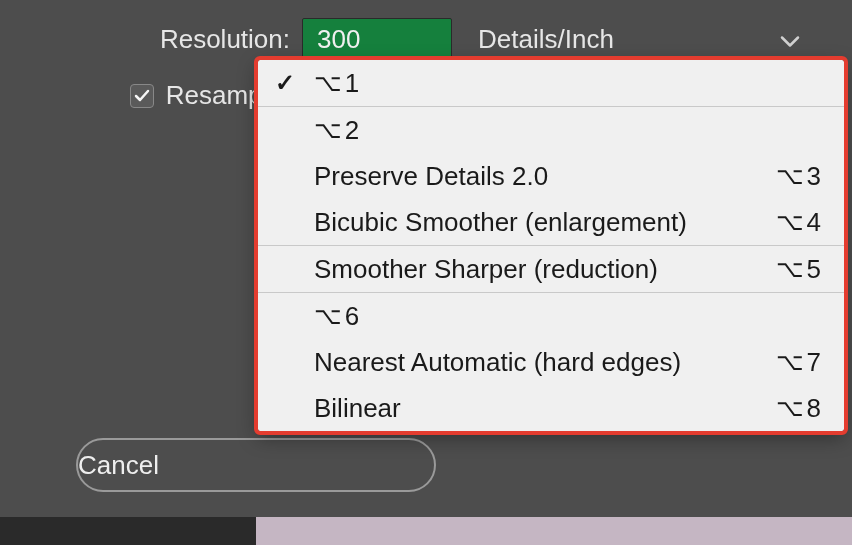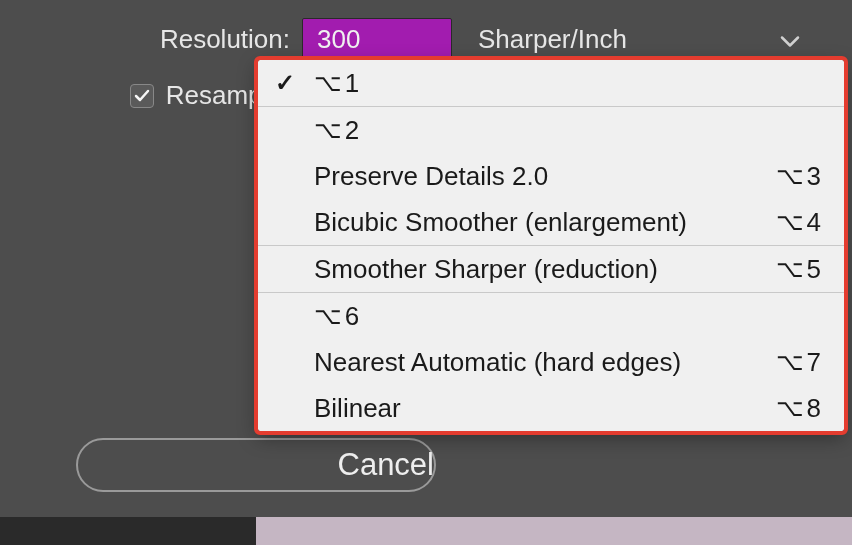--- a/index.html
+++ b/index.html
@@ -27,21 +27,21 @@
     gap: 12px;
   }
   .label {
     color: #e6e6e6;
     font-size: 26px;
     text-align: right;
     width: 290px;
     font-weight: 400;
   }
   .text-input {
-    background: #a21caf;
+    background: #15803d;
     border: 1px solid #2a2a2a;
     color: #f0f0f0;
     font-size: 26px;
     padding: 4px 14px;
     width: 150px;
     height: 42px;
     border-radius: 2px;
   }
   .unit-select {
     position: relative;
@@ -91,24 +91,24 @@
   
   .cancel-btn {
     position: absolute;
     top: 438px;
     left: 76px;
     width: 360px;
     height: 54px;
     border: 2px solid #9a9a9a;
     border-radius: 30px;
     color: #eee;
-    font-size: 31px;
-    display: flex;
-    align-items: center;
-    justify-content: flex-end;
+    font-size: 26px;
+    display: flex;
+    align-items: center;
+    justify-content: flex-start;
     background: transparent;
   }
   
   .menu {
     position: absolute;
     top: 60px;
     left: 258px;
     width: 586px;
     background: #f0f0f0;
     border-radius: 2px;
@@ -159,21 +159,21 @@
 </style>
 </head>
 <body>
 
 <div class="dialog-bg"></div>
 
 <div class="row-resolution">
   <span class="label">Resolution:</span>
   <input class="text-input" value="300" style="">
   <div class="unit-select">
-    <span>Sharper/Inch</span>
+    <span>Details/Inch</span>
     <span class="chev">
       <svg width="20" height="12" viewBox="0 0 20 12">
           <path d="M2 2 L10 10 L18 2" stroke="#d0d0d0" stroke-width="2.5" fill="none" stroke-linecap="round" stroke-linejoin="round"></path>
         </svg>
     </span>
   </div>
 </div>
 
 <div class="row-resample">
   <div class="checkbox">

